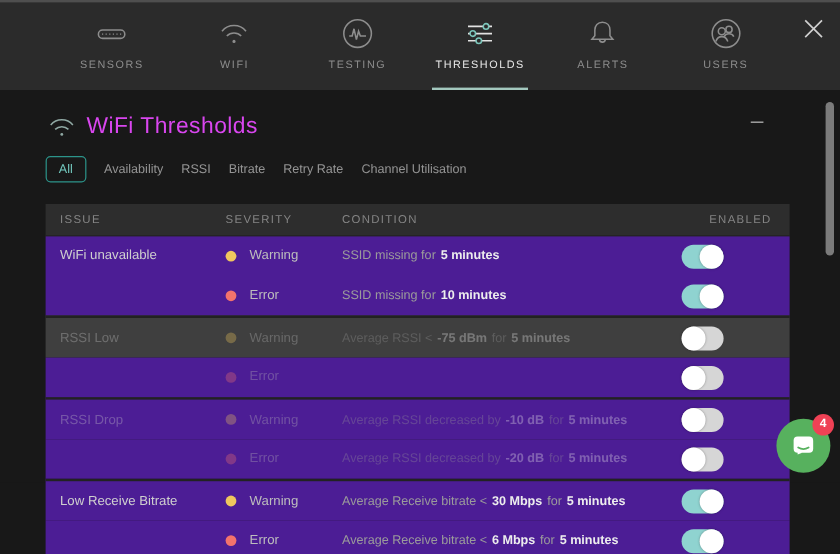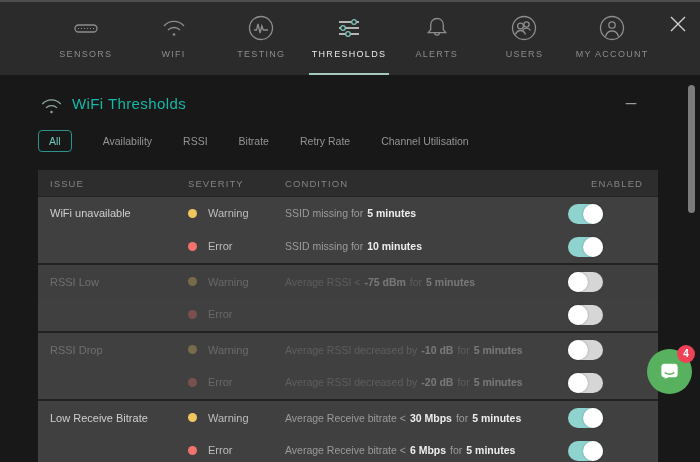--- a/index.html
+++ b/index.html
@@ -17,35 +17,35 @@
   .nav-item.active .nav-label { color:#e9e9e9; }
   .nav-item.active .nav-icon svg { stroke:#e2e2e2; }
   .nav-item.active .nav-icon svg .knob { stroke:#7cc5ba; }
   .nav-underline { position:absolute; bottom:0; left:50%; transform:translateX(-50%); width:80px; height:2px; background:#a3c8be; }
   .close-btn { position:absolute; right:12px; top:13px; width:20px; height:20px; background:none; border:none; cursor:pointer; }
   .close-btn svg { stroke:#cfcfcf; stroke-width:1.4; }
 
   
   .panel-wifi-icon { position:absolute; left:38px; top:94px; }
   .panel-wifi-icon svg { stroke:#8fa8a3; fill:none; stroke-width:1.4; }
-  .panel-title { position:absolute; left:72px; top:95px; font-size:15px; font-weight:400; letter-spacing:.4px; color:#14b8a6; }
+  .panel-title { position:absolute; left:72px; top:95px; font-size:19px; font-weight:400; letter-spacing:.4px; color:#d946ef; }
   .collapse-btn { position:absolute; left:618px; top:90px; width:26px; height:24px; background:none; border:none; color:#9a9a9a; font-size:19px; line-height:22px; cursor:pointer; text-align:center; }
 
   
-  .filters { position:absolute; left:38px; top:130px; display:flex; align-items:center; gap:31px; }
+  .filters { position:absolute; left:38px; top:130px; display:flex; align-items:center; gap:15px; }
   .filter { font-size:10.5px; color:#949494; cursor:pointer; white-space:nowrap; }
   .filter.pill { border:1px solid #2c948a; border-radius:4px; padding:4px 10px; color:#72c7bd; }
 
   
   .table { position:absolute; left:38px; top:170px; width:620px; }
   .thead { position:relative; height:27px; background:#2d2d2d; border-bottom:1px solid #232323; }
   .thead span { position:absolute; top:0; line-height:27px; font-size:9.5px; letter-spacing:1.1px; color:#858585; }
   .th-issue { left:12px; } .th-sev { left:150px; } .th-cond { left:247px; } .th-en { left:553px; }
 
-  .row { position:relative; height:33px; background:#404040; }
+  .row { position:relative; height:33px; background:#4c1d95; }
   .row.group-start { border-top:2px solid #222222; height:35px; }
   .row.highlighted { background:#3f3f3f; }
   .cell { position:absolute; top:0; line-height:33px; }
   .row.group-start .cell { line-height:35px; }
   .issue { left:12px; font-size:11px; color:#cfcfcf; }
   .dot { position:absolute; left:150px; top:50%; margin-top:-4.5px; width:9px; height:9px; border-radius:50%; }
   .dot.warning { background:#f0c75e; } .dot.error { background:#f3736c; }
   .sev { left:170px; font-size:11px; color:#bdbdbd; }
   .cond { left:247px; font-size:10.5px; color:#9b9b9b; white-space:nowrap; }
   .cond span { margin-right:4px; }
@@ -137,32 +137,20 @@
                 <circle cx="14" cy="14" r="11.5"></circle>
                 <circle cx="16.5" cy="10.5" r="2.6"></circle>
                 <path d="M12.5,16.5 c0.8,-1.6 2.4,-2.4 4,-2.4 c1.6,0 3.2,0.8 4,2.4"></path>
                 <circle cx="10.5" cy="12" r="2.9"></circle>
                 <path d="M5.5,20.5 c1,-2.8 3,-4 5,-4 c2,0 4,1.2 5,4"></path>
               </g>
             </svg>
           </span>
     <span class="nav-label">USERS</span>
   </div>
-        <div class="nav-item">
-    <span class="nav-icon">
-            <svg width="28" height="28" viewBox="0 0 28 28">
-              <g>
-                <circle cx="14" cy="14" r="11.5"></circle>
-                <circle cx="14" cy="11" r="3.2"></circle>
-                <path d="M7.5,22.5 c1.2,-4.3 4.2,-5.5 6.5,-5.5 c2.3,0 5.3,1.2 6.5,5.5"></path>
-              </g>
-            </svg>
-          </span>
-    <span class="nav-label">MY ACCOUNT</span>
-  </div>
       </div>
     <button class="close-btn" aria-label="close">
       <svg width="18" height="18" viewBox="0 0 18 18">
           <path d="M2,2 L16,16 M16,2 L2,16"></path>
         </svg>
     </button>
   </header>
 
   <span class="panel-wifi-icon">
     <svg width="27" height="24" viewBox="0 0 28 26">

